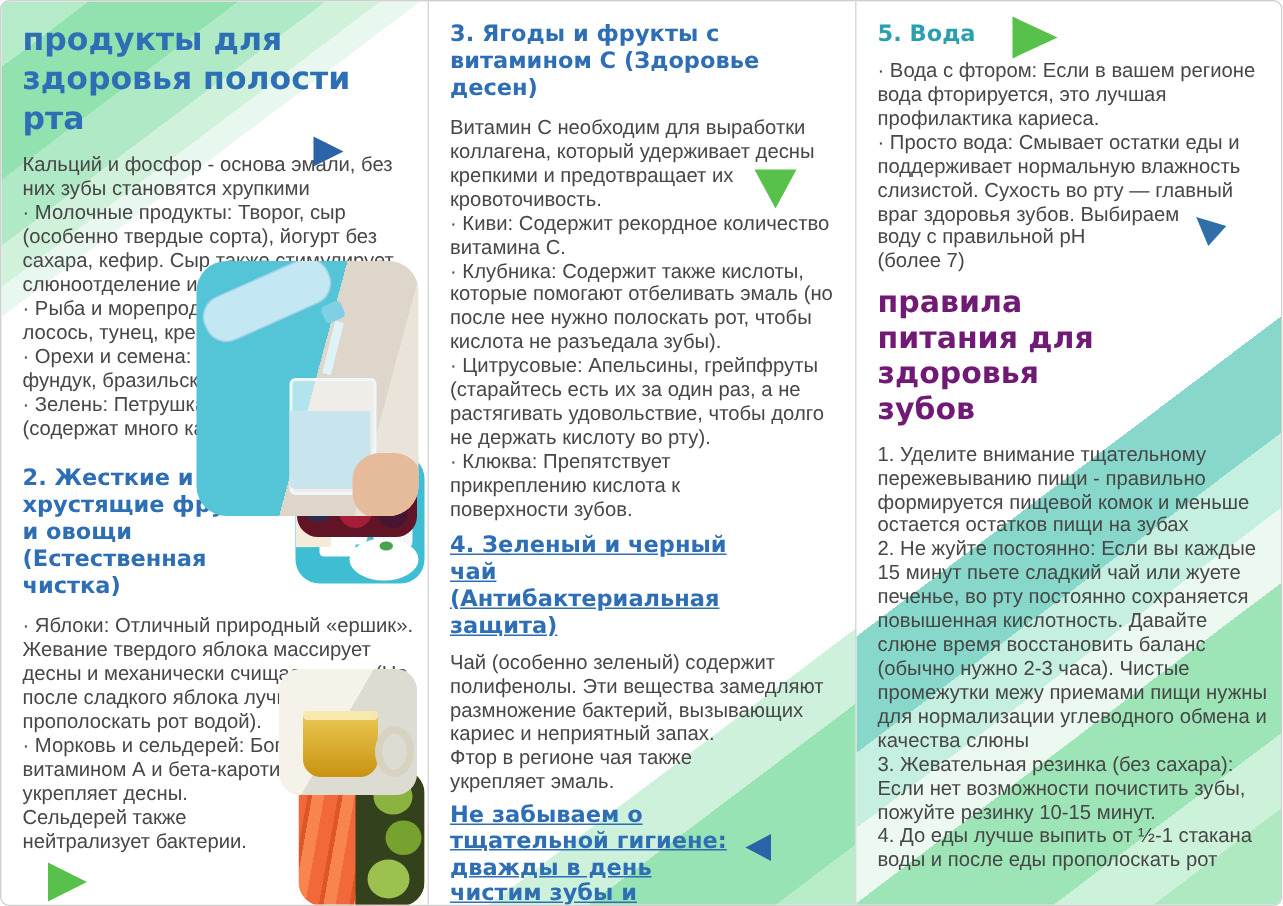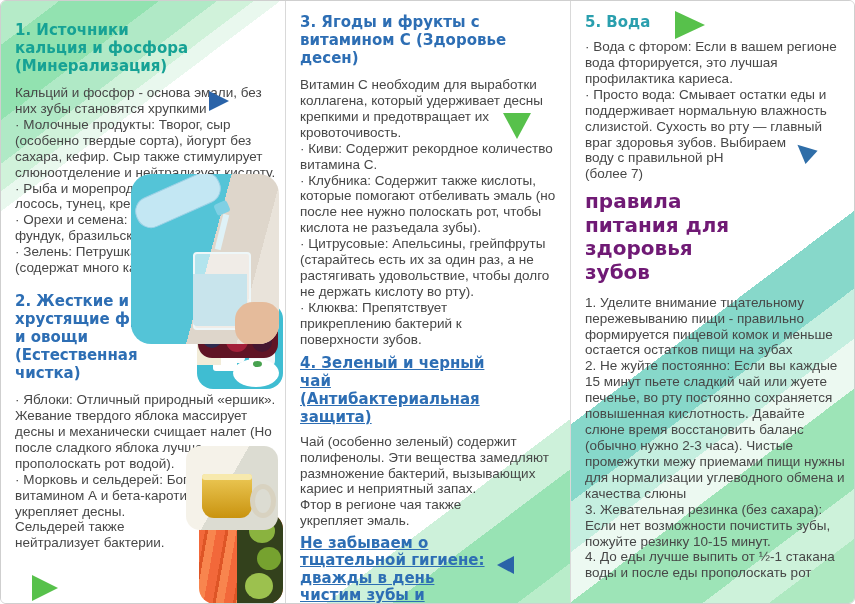--- a/index.html
+++ b/index.html
@@ -111,21 +111,21 @@
 <div class="page">
 
   <div class="bg bg-col1"></div>
   <div class="bg bg-col2"></div>
   <div class="bg bg-col3"></div>
 
   <div class="fold fold-1"></div>
   <div class="fold fold-2"></div>
 
   <div class="col col1">
-    <div class="h-section h-teal mt8 w178">1. Источники кальция и фосфора (Минерализация)</div>
+    <div class="main-title">продукты для здоровья полости рта</div>
     <div class="body-text mt10">
         <div>Кальций и фосфор - основа эмали, без них зубы становятся хрупкими</div>
         <div>· Молочные продукты: Творог, сыр (особенно твердые сорта), йогурт без сахара, кефир. Сыр также стимулирует слюноотделение и нейтрализует кислоту.</div>
         <div>· Рыба и морепродукты: Сардины, лосось, тунец, креветки.</div>
         <div>· Орехи и семена: Миндаль, кунжут, фундук, бразильский орех.</div>
         <div>· Зелень: Петрушка, укроп, кинза (содержат много кальция).</div>
       </div>
     <div class="h-section h-blue mt16 w178">2. Жесткие и хрустящие фрукты и овощи (Естественная чистка)</div>
     <div class="body-text mt10">
         <div>· Яблоки: Отличный природный «ершик». Жевание твердого яблока массирует десны и механически счищает налет (Но после сладкого яблока лучше прополоскать рот водой).</div>
@@ -138,21 +138,21 @@
 
   <div class="col col2">
     <div class="h-section h-blue">3. Ягоды и фрукты с витамином С (Здоровье десен)</div>
     <div class="body-text mt10">
         <div>Витамин С необходим для выработки коллагена, который удерживает десны крепкими и предотвращает их кровоточивость.</div>
         <div>· Киви: Содержит рекордное количество витамина С.</div>
         <div>· Клубника: Содержит также кислоты, которые помогают отбеливать эмаль (но после нее нужно полоскать рот, чтобы кислота не разъедала зубы).</div>
         <div>· Цитрусовые: Апельсины, грейпфруты (старайтесь есть их за один раз, а не растягивать удовольствие, чтобы долго не держать кислоту во рту).</div>
       </div>
     <div class="body-text w178">
-        <div>· Клюква: Препятствует прикреплению бактерий к поверхности зубов.</div>
+        <div>· Клюква: Препятствует прикреплению кислота к поверхности зубов.</div>
       </div>
     <div class="h-section h-blue mt6 w190">4. Зеленый и черный чай (Антибактериальная защита)</div>
     <div class="body-text mt8">
         <div>Чай (особенно зеленый) содержит полифенолы. Эти вещества замедляют размножение бактерий, вызывающих кариес и неприятный запах.</div>
       </div>
     <div class="body-text w180">
         <div>Фтор в регионе чая также укрепляет эмаль.</div>
       </div>
     <div class="note mt6">Не забываем о тщательной гигиене: дважды в день чистим зубы и полоскаем рот после каждого приёма пищи!</div>
   </div>

